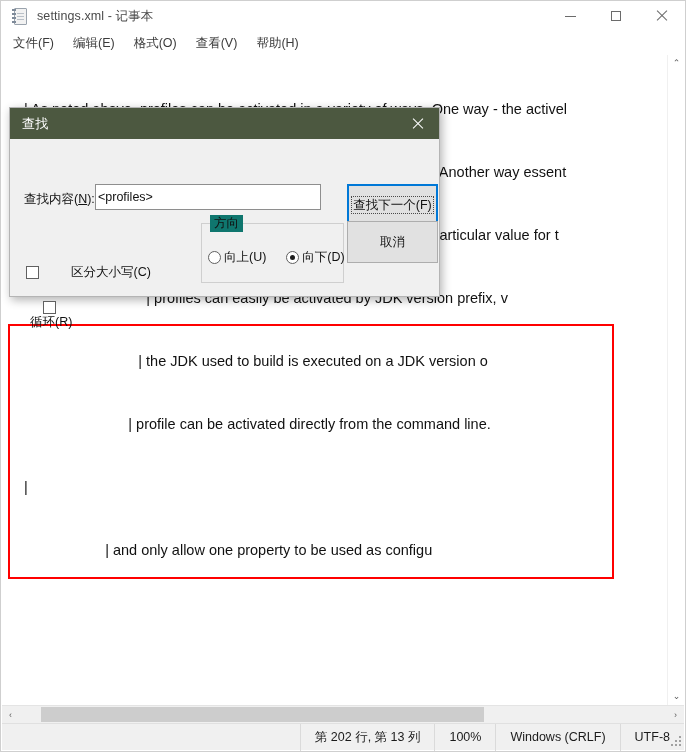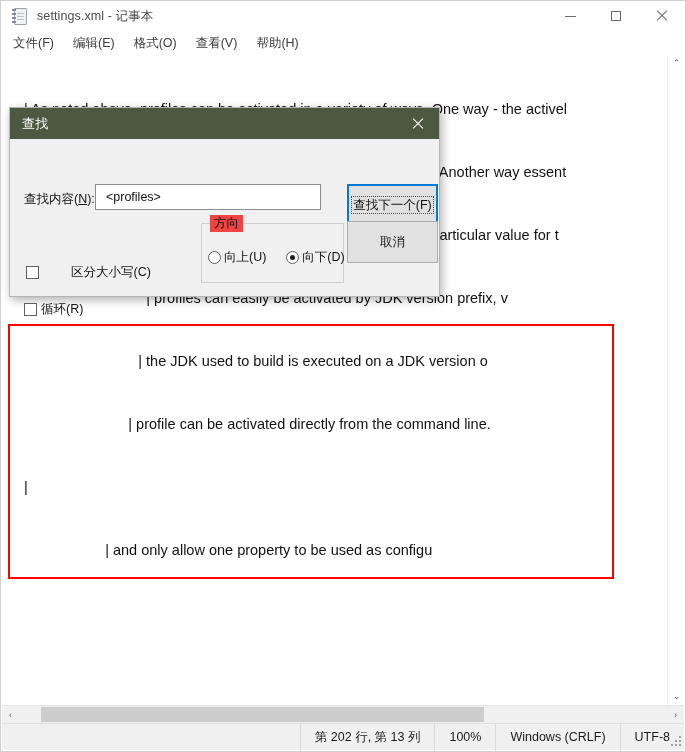--- a/index.html
+++ b/index.html
@@ -222,21 +222,21 @@
   }
   .lbl-find u { text-decoration: underline; }
 
   .find-input {
     position: absolute; left: 85px; top: 45px;
     width: 226px; height: 26px;
     background: #ffffff;
     border: 1px solid #8e8e8e;
     font-family: "Liberation Sans", sans-serif;
     font-size: 12.5px; color: #111;
-    padding: 0 10px;
+    padding: 0 2px;
     line-height: 24px;
     outline: none;
   }
 
   .btn {
     position: absolute;
     width: 91px; height: 42px;
     background: #e1e1e1;
     border: 1px solid #adadad;
     font-family: "Liberation Sans", sans-serif;
@@ -257,21 +257,21 @@
   }
   .btn-cancel { left: 337px; top: 82px; }
 
   .group-dir {
     position: absolute; left: 191px; top: 84px;
     width: 143px; height: 60px;
     border: 1px solid #cfcfcf;
   }
   .group-dir-legend {
     position: absolute; left: 8px; top: -9px;
-    background: #ef4444;
+    background: #0f766e;
     padding: 0 4px;
     font-size: 12.5px; color: #111;
   }
   .radio-row {
     position: absolute; left: 6px; top: 25px;
     display: flex; align-items: center; gap: 20px;
   }
   .radio {
     display: flex; align-items: center;
     font-size: 12.5px; color: #111;
@@ -293,21 +293,21 @@
     display: flex; align-items: center;
     font-size: 12.5px; color: #111;
     white-space: nowrap;
   }
   .chk .box {
     width: 13px; height: 13px;
     border: 1px solid #606060; background: #ffffff;
     margin-right: 4px; flex: none;
   }
   .chk-case { left: 16px; top: 125px; gap: 28px; }
-  .chk-wrap { left: 14px; top: 162px; }
+  .chk-wrap { left: 20px; top: 162px; flex-direction: column; }
 </style>
 </head>
 <body>
 
 <div id="app">
 
   <div class="titlebar">
     <div class="title-icon">
       <div class="pad"></div>
       <div class="spiral"></div>

